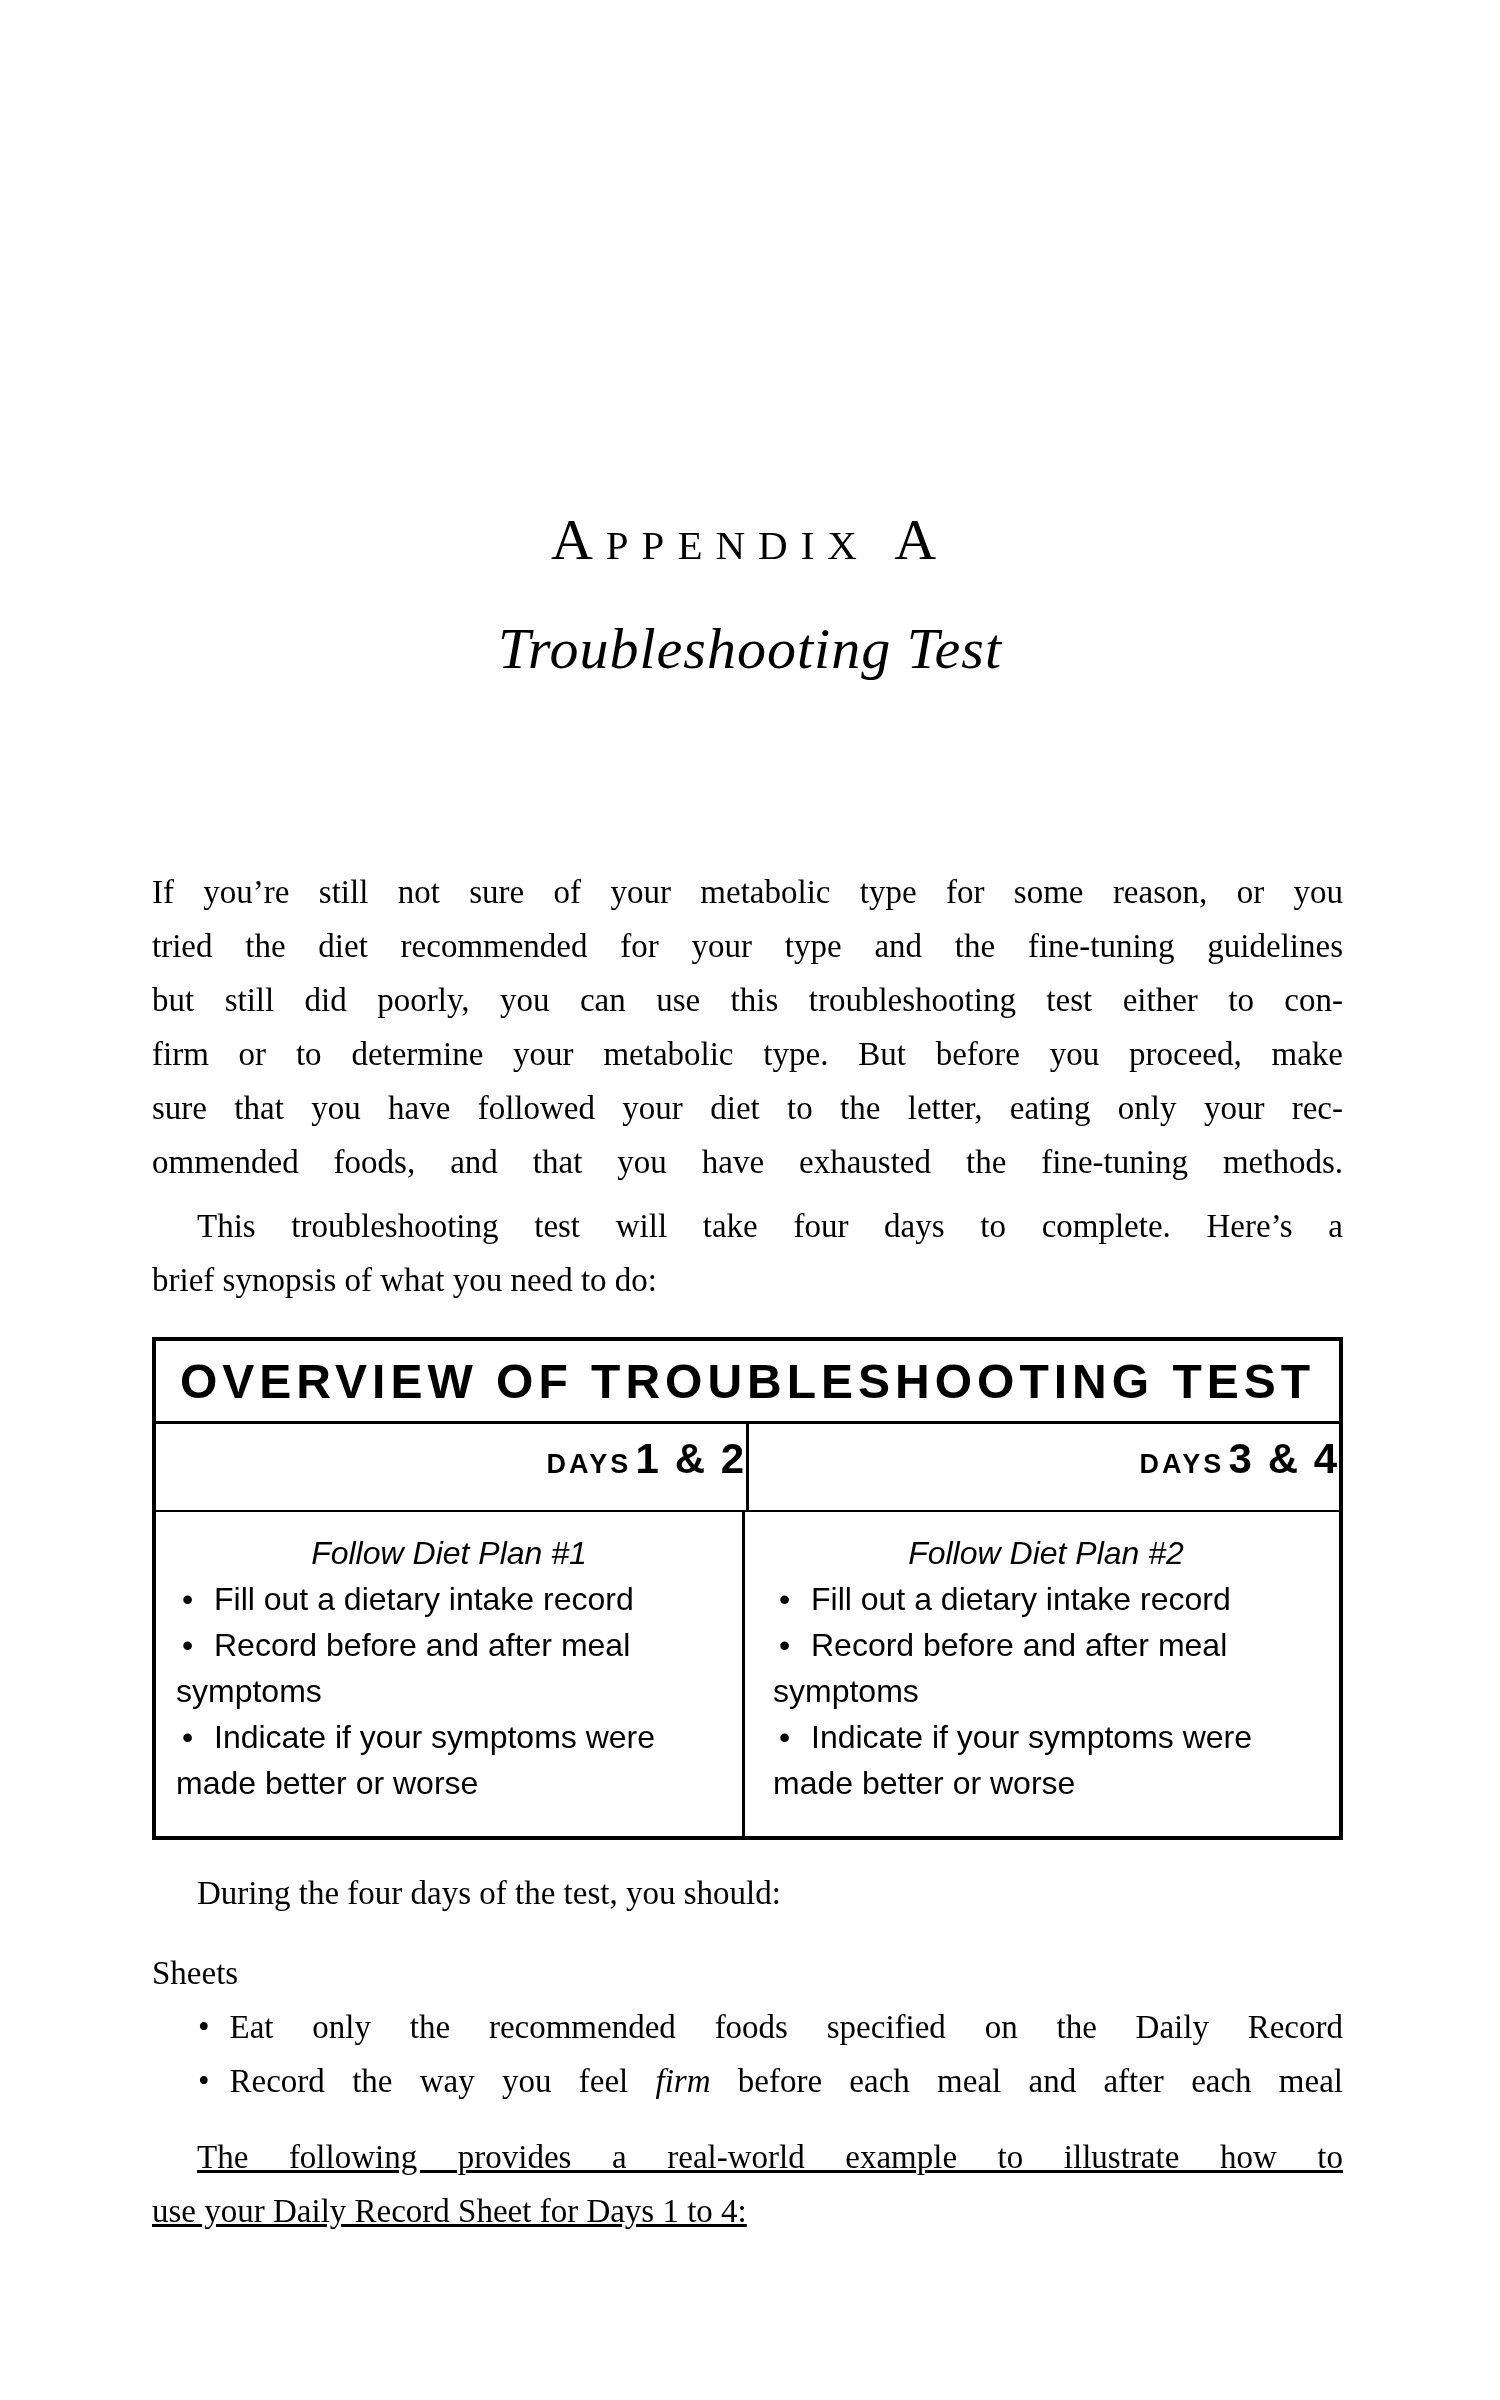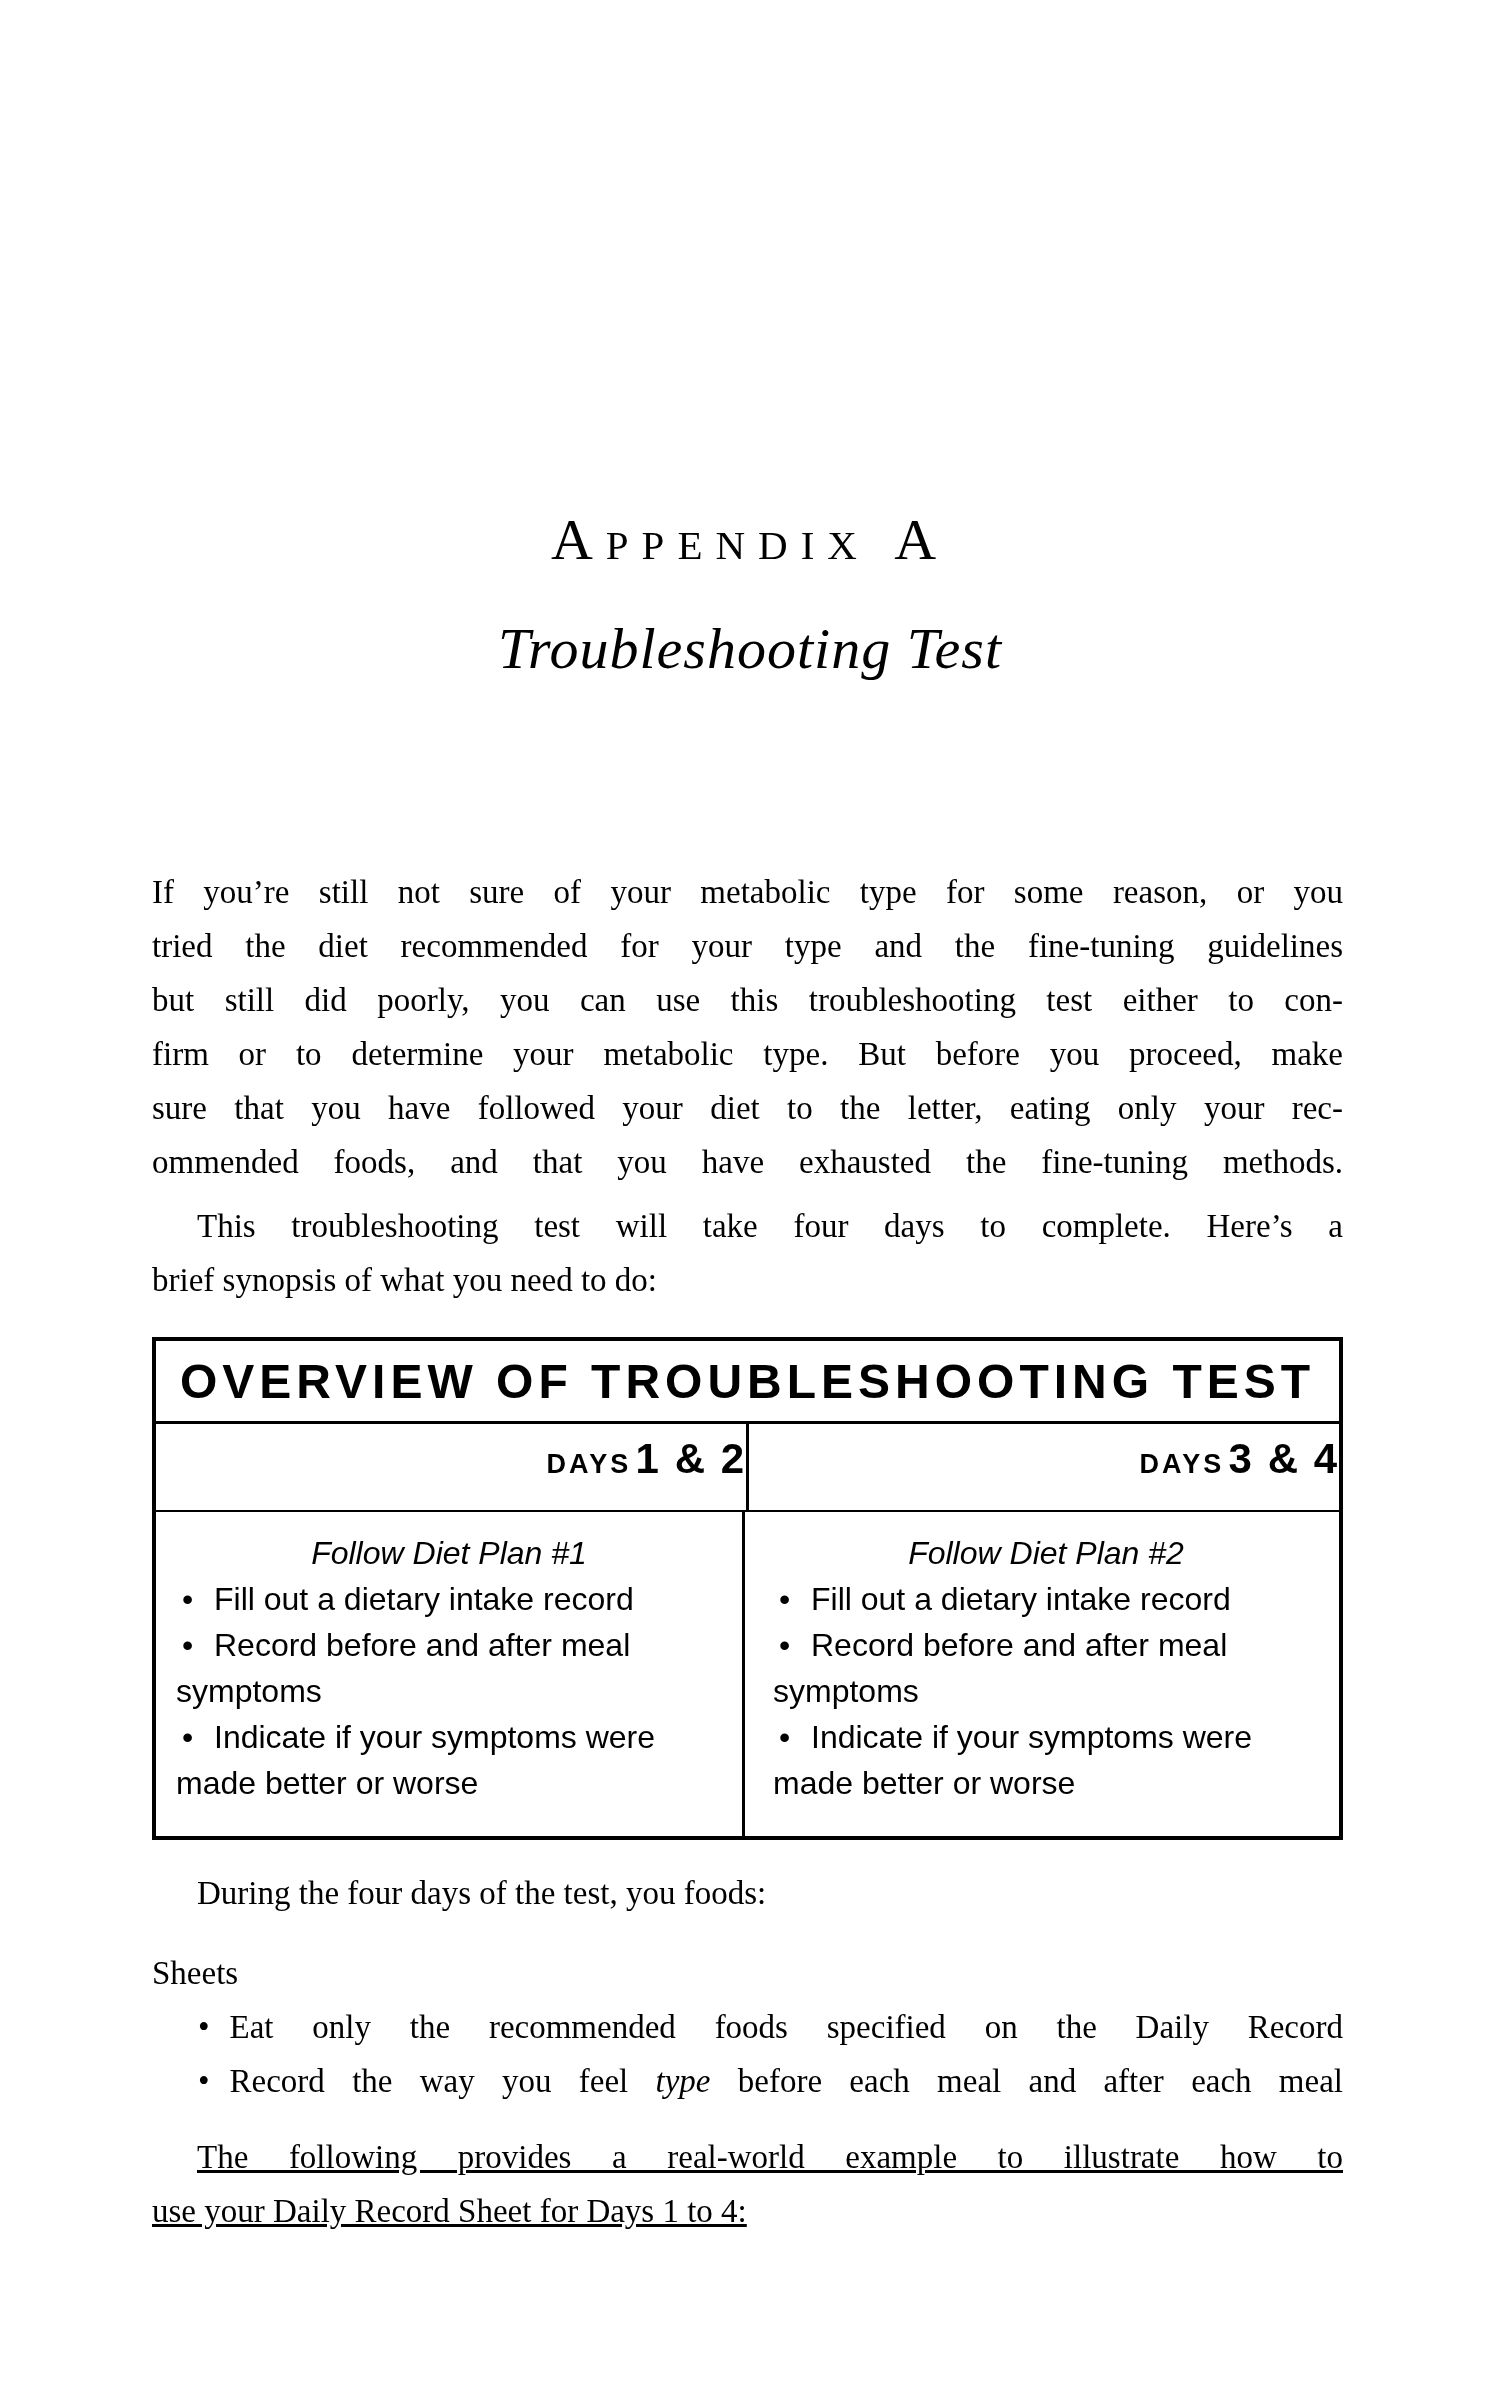--- a/index.html
+++ b/index.html
@@ -115,27 +115,27 @@
         <div class="cl"><span class="cb">•</span><span>Fill out a dietary intake record</span></div>
         <div class="cl"><span class="cb">•</span><span>Record before and after meal</span></div>
         <div class="cl">symptoms</div>
         <div class="cl"><span class="cb">•</span><span>Indicate if your symptoms were</span></div>
         <div class="cl">made better or worse</div>
       </div>
     </div>
   </div>
 
   <div class="during">
-    <div class="line last indent">During the four days of the test, you foods:</div>
+    <div class="line last indent">During the four days of the test, you should:</div>
   </div>
 
   <div class="todo-list">
     <div class="line last">Sheets</div>
     <div class="line bline"><span class="bullet-glyph">•</span><span>Eat only the recommended foods specified on the Daily Record</span></div>
-    <div class="line bline"><span class="bullet-glyph">•</span><span>Record the way you feel </span><span class="it">type</span><span> before each meal and after each meal</span></div>
+    <div class="line bline"><span class="bullet-glyph">•</span><span>Record the way you feel </span><span class="it">firm</span><span> before each meal and after each meal</span></div>
   </div>
 
   <div class="closing">
     <div class="line indent">The following provides a real-world example to illustrate how to</div>
     <div class="line last">use your Daily Record Sheet for Days 1 to 4:</div>
   </div>
 
 </div>
 
 </body></html>

